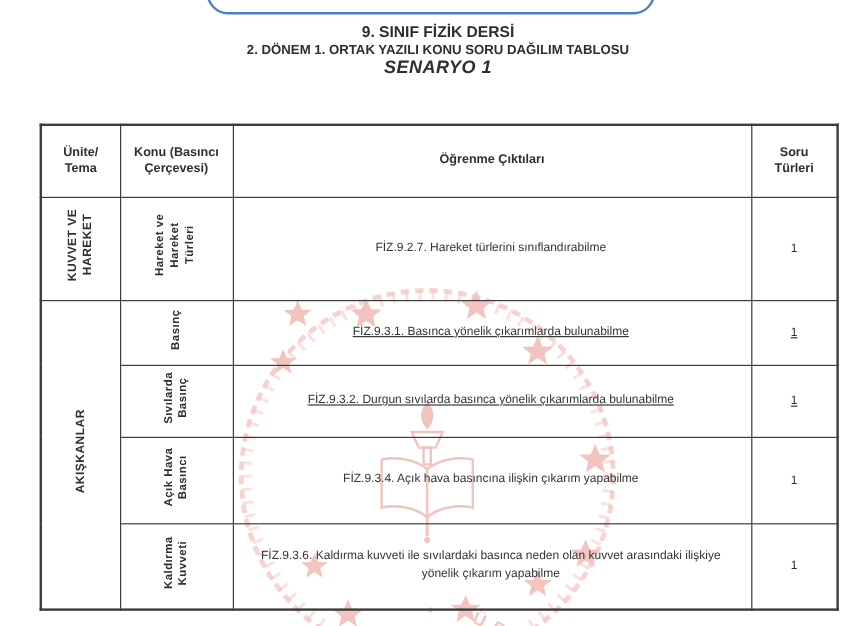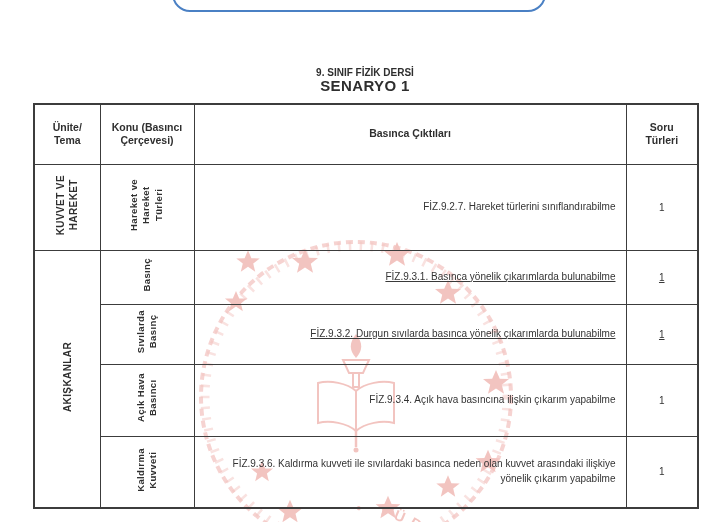--- a/index.html
+++ b/index.html
@@ -18,23 +18,23 @@
 
   
   .watermark{position:absolute;left:0;top:0;width:704px;height:522px;pointer-events:none;}
   .wm-stroke{stroke:var(--wm-color,#f0b6b1);fill:none;}
   .wm-fill{fill:var(--wm-color,#f0b6b1);stroke:none;}
   .wm-text{fill:var(--wm-color,#f0b6b1);font-family:"Liberation Sans",sans-serif;
            font-weight:bold;font-size:14.5px;letter-spacing:6.5px;}
 
   .content{position:absolute;left:33px;top:0;width:664px;height:522px;}
   .title{position:absolute;left:0;right:0;text-align:center;font-weight:bold;color:#2e2e2e;}
-  .t1{top:19px;font-size:10px;margin-top:48px;}
+  .t1{top:19px;font-size:13px;}
   .t2{top:36px;font-size:11px;}
-  .scenario{top:77px;font-size:15px;letter-spacing:0.4px;}
+  .scenario{top:48px;font-size:15px;letter-spacing:0.4px;font-style:italic;}
 
   table.dist{
     position:absolute;left:0;top:103px;width:664px;
     border-collapse:collapse;table-layout:fixed;background:transparent;
     border:2.5px solid #3c3c3c;
   }
   table.dist td,table.dist th{border:1.6px solid #3c3c3c;background:transparent;}
   tr.hr{height:60px;} tr.r1{height:86px;} tr.r2{height:54px;text-decoration:underline;}
   tr.r3{height:60px;text-decoration:underline;} tr.r4{height:72px;margin-top:11px;} tr.r5{height:72px;}
 
@@ -43,21 +43,21 @@
     font-size:10.5px;line-height:1.3;white-space:pre-line;color:#2f2f2f;
   }
   .vcell{text-align:center;vertical-align:middle;padding:2px;}
   .vtext{
     display:inline-block;writing-mode:vertical-rl;transform:rotate(180deg);
     white-space:pre-line;font-weight:bold;font-size:9.5px;line-height:1.3;
     letter-spacing:0.4px;color:#2f2f2f;
   }
   .vtext.unit{font-size:10px;}
   .outcome{
-    text-align:right;vertical-align:middle;padding:4px 10px 4px 8px;
+    text-align:center;vertical-align:middle;padding:4px 10px 4px 8px;
     font-size:10px;line-height:1.45;color:#333333;
   }
   .count{text-align:center;vertical-align:middle;font-size:10px;color:#333333;}
 </style>
 </head>
 <body>
 
 <div class="page">
 
   <svg class="watermark" viewBox="0 0 704 522" xmlns="http://www.w3.org/2000/svg" aria-hidden="true">
@@ -97,36 +97,37 @@
         <path d="M356,431 l0,16" stroke-width="2.5"></path>
         <circle class="wm-fill" cx="356" cy="450" r="2.5"></circle>
       </g>
     </g>
   </svg>
 
   <div class="capsule"></div>
 
   <div class="content">
     <div class="title t1">9. SINIF FİZİK DERSİ</div>
+    <div class="title t2">2. DÖNEM 1. ORTAK YAZILI KONU SORU DAĞILIM TABLOSU</div>
     <div class="title scenario">SENARYO 1</div>
 
     <table class="dist">
       <colgroup>
         <col style="width:66px">
           <col style="width:94px">
           <col style="width:432px">
           <col style="width:72px">
       </colgroup>
       <tbody>
           <tr class="hr">
         <th class="th">Ünite/
 Tema</th>
         <th class="th">Konu (Basıncı
 Çerçevesi)</th>
-        <th class="th">Basınca Çıktıları</th>
+        <th class="th">Öğrenme Çıktıları</th>
         <th class="th">Soru
 Türleri</th>
       </tr>
       <tr class="r1">
         <td class="vcell">
           <span class="vtext unit">KUVVET VE
 HAREKET</span>
         </td>
         <td class="vcell">
           <span class="vtext">Hareket ve

